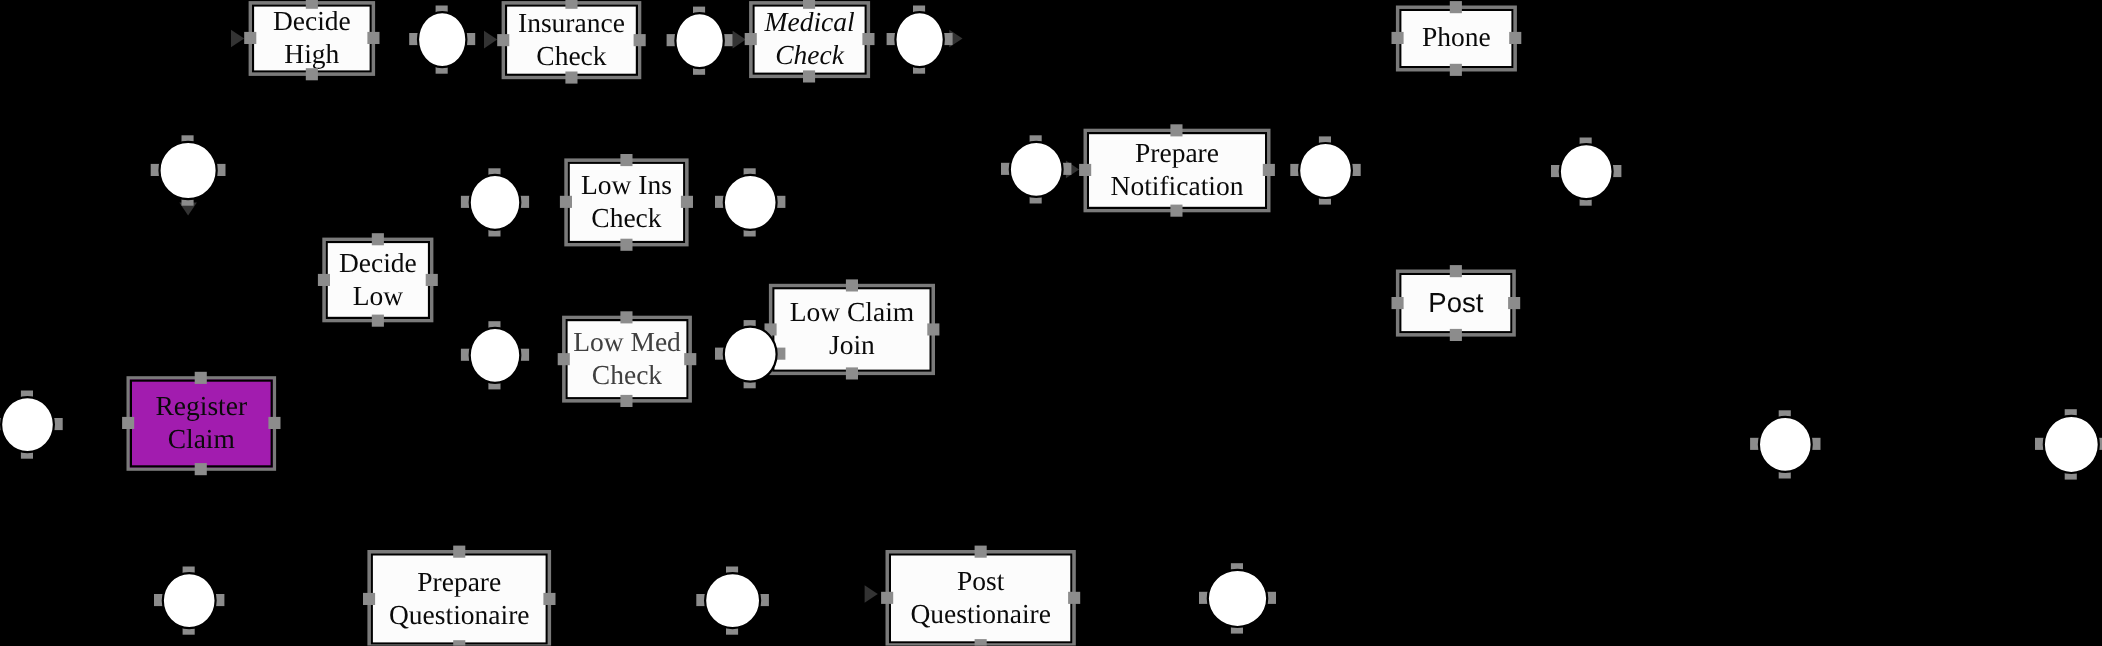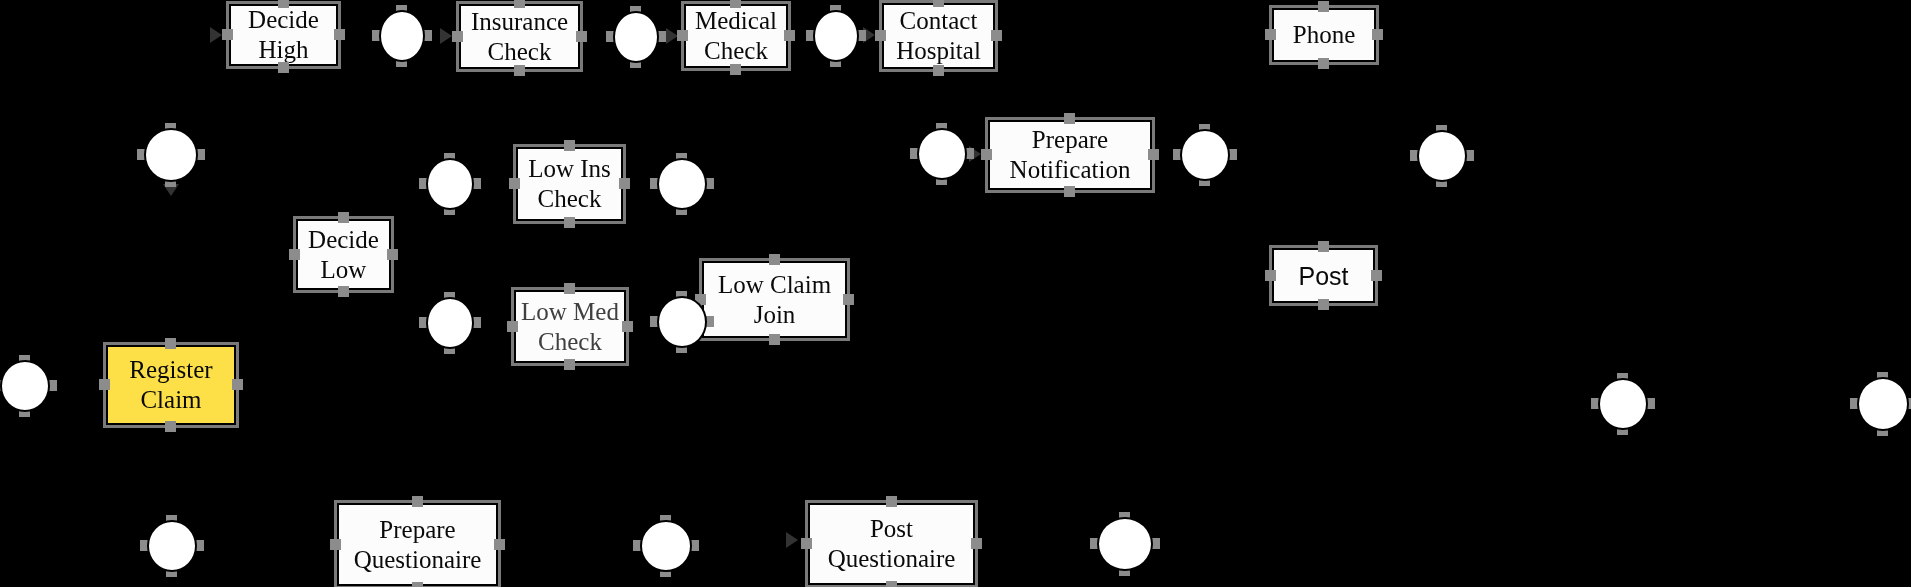--- a/index.html
+++ b/index.html
@@ -92,40 +92,30 @@
     <div class="task" style="left: 459px; top: 4px; width: 121px; height: 65px; background: rgb(252, 252, 252); border-color: rgb(0, 0, 0); box-shadow: rgb(122, 122, 122) 0px 0px 0px 3px; color: rgb(10, 10, 10);">
       <span class="nub n" style="background: rgb(140, 140, 140);"></span>
       <span class="nub s" style="background: rgb(140, 140, 140);"></span>
       <span class="nub w" style="background: rgb(140, 140, 140);"></span>
       <span class="nub e" style="background: rgb(140, 140, 140);"></span>
       <div class="lbl">
         <div>Insurance</div>
         <div>Check</div>
       </div>
     </div>
-    <div class="task" style="left: 684px; top: 4px; width: 104px; height: 64px; background: rgb(252, 252, 252); border-color: rgb(0, 0, 0); box-shadow: rgb(122, 122, 122) 0px 0px 0px 3px; color: rgb(10, 10, 10);">
+    <div class="task" style="left: 684px; top: 4px; width: 104px; height: 64px; background: rgb(252, 252, 252); border-color: rgb(0, 0, 0); box-shadow: rgb(122, 122, 122) 0px 0px 0px 3px; color: rgb(10, 10, 10); font-style: italic;">
       <span class="nub n" style="background: rgb(140, 140, 140);"></span>
       <span class="nub s" style="background: rgb(140, 140, 140);"></span>
       <span class="nub w" style="background: rgb(140, 140, 140);"></span>
       <span class="nub e" style="background: rgb(140, 140, 140);"></span>
       <div class="lbl">
         <div>Medical</div>
         <div>Check</div>
       </div>
     </div>
-    <div class="task" style="left: 882px; top: 3px; width: 113px; height: 66px; background: rgb(252, 252, 252); border-color: rgb(0, 0, 0); box-shadow: rgb(122, 122, 122) 0px 0px 0px 3px; color: rgb(10, 10, 10);">
-      <span class="nub n" style="background: rgb(140, 140, 140);"></span>
-      <span class="nub s" style="background: rgb(140, 140, 140);"></span>
-      <span class="nub w" style="background: rgb(140, 140, 140);"></span>
-      <span class="nub e" style="background: rgb(140, 140, 140);"></span>
-      <div class="lbl">
-        <div>Contact</div>
-        <div>Hospital</div>
-      </div>
-    </div>
     <div class="task" style="left: 1272px; top: 8px; width: 104px; height: 54px; background: rgb(252, 252, 252); border-color: rgb(0, 0, 0); box-shadow: rgb(122, 122, 122) 0px 0px 0px 3px; color: rgb(10, 10, 10);">
       <span class="nub n" style="background: rgb(140, 140, 140);"></span>
       <span class="nub s" style="background: rgb(140, 140, 140);"></span>
       <span class="nub w" style="background: rgb(140, 140, 140);"></span>
       <span class="nub e" style="background: rgb(140, 140, 140);"></span>
       <div class="lbl">
         <div>Phone</div>
       </div>
     </div>
     <div class="task" style="left: 988px; top: 120px; width: 164px; height: 70px; background: rgb(252, 252, 252); border-color: rgb(0, 0, 0); box-shadow: rgb(122, 122, 122) 0px 0px 0px 3px; color: rgb(10, 10, 10);">
@@ -180,21 +170,21 @@
     <div class="task" style="left: 514px; top: 290px; width: 112px; height: 73px; background: rgb(252, 252, 252); border-color: rgb(0, 0, 0); box-shadow: rgb(122, 122, 122) 0px 0px 0px 3px; color: #404040;">
       <span class="nub n" style="background: rgb(140, 140, 140);"></span>
       <span class="nub s" style="background: rgb(140, 140, 140);"></span>
       <span class="nub w" style="background: rgb(140, 140, 140);"></span>
       <span class="nub e" style="background: rgb(140, 140, 140);"></span>
       <div class="lbl">
         <div>Low Med</div>
         <div>Check</div>
       </div>
     </div>
-    <div class="task" style="left: 106px; top: 345px; width: 130px; height: 80px; background: #fde047; border-color: rgb(0, 0, 0); box-shadow: rgb(122, 122, 122) 0px 0px 0px 3px; color: rgb(10, 10, 10);">
+    <div class="task" style="left: 118px; top: 345px; width: 130px; height: 80px; background: #a21caf; border-color: rgb(0, 0, 0); box-shadow: rgb(122, 122, 122) 0px 0px 0px 3px; color: rgb(10, 10, 10);">
       <span class="nub n" style="background: rgb(140, 140, 140);"></span>
       <span class="nub s" style="background: rgb(140, 140, 140);"></span>
       <span class="nub w" style="background: rgb(140, 140, 140);"></span>
       <span class="nub e" style="background: rgb(140, 140, 140);"></span>
       <div class="lbl">
         <div>Register</div>
         <div>Claim</div>
       </div>
     </div>
     <div class="task" style="left: 337px; top: 503px; width: 161px; height: 83px; background: rgb(252, 252, 252); border-color: rgb(0, 0, 0); box-shadow: rgb(122, 122, 122) 0px 0px 0px 3px; color: rgb(10, 10, 10);">

